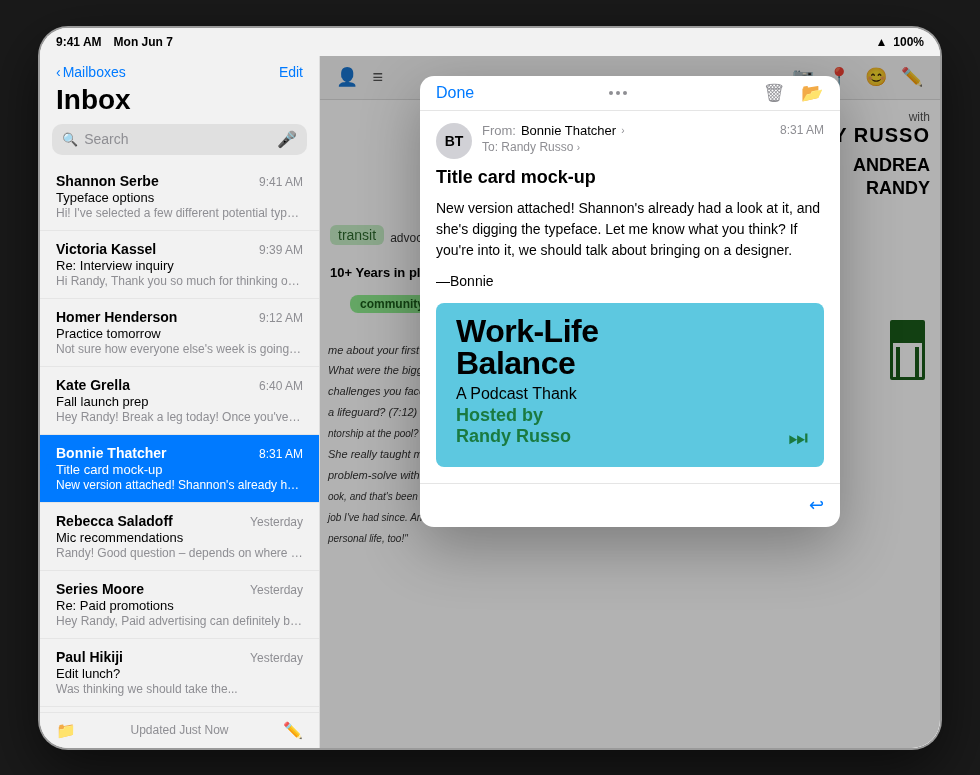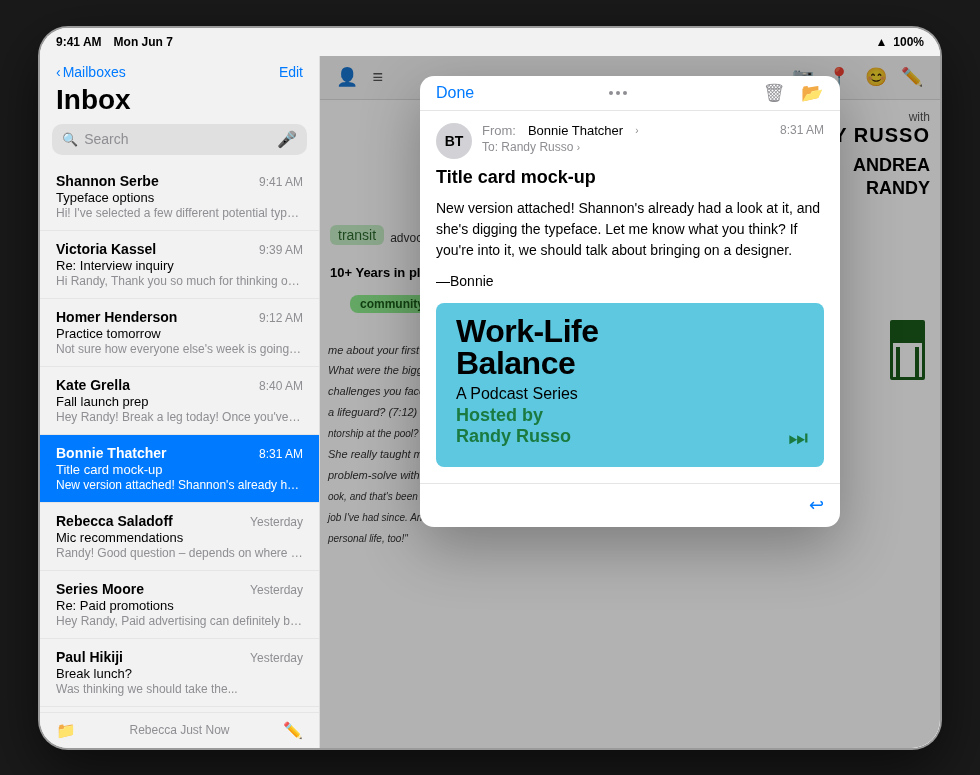--- a/index.html
+++ b/index.html
@@ -238,21 +238,21 @@
       font-weight: 600;
       color: #000000;
       flex-shrink: 0;
     }
     .from-details { flex: 1; }
     .from-line {
       font-size: 13px;
       color: #000;
       display: flex;
       align-items: center;
-      gap: 12px;
+      gap: 5px;
     }
     .from-name { font-weight: 500; }
     .from-chevron { color: #8e8e93; font-size: 10px; }
     .to-line { font-size: 12px; color: #8e8e93; margin-top: 2px; }
     .email-time { font-size: 12px; color: #8e8e93; }
 
     .modal-body { padding: 0 16px 16px; flex: 1; overflow-y: auto; }
     .email-subject {
       font-size: 18px;
       font-weight: 600;
@@ -392,21 +392,21 @@
         <span class="sender">Homer Henderson</span>
         <span class="time">9:12 AM</span>
       </div>
       <div class="subject">Practice tomorrow</div>
       <div class="preview">Not sure how everyone else's week is going, but I'm slammed at work!...</div>
     </div>
             <div class="mail-item">
 
       <div class="mail-item-header">
         <span class="sender">Kate Grella</span>
-        <span class="time">8:40 AM</span>
+        <span class="time">6:40 AM</span>
       </div>
       <div class="subject">Fall launch prep</div>
       <div class="preview">Hey Randy! Break a leg today! Once you've had some time to de...</div>
     </div>
             <div class="mail-item active">
       <div class="unread-dot"></div>
       <div class="mail-item-header">
         <span class="sender">Bonnie Thatcher</span>
         <span class="time">8:31 AM</span>
       </div>
@@ -430,27 +430,27 @@
       </div>
       <div class="subject">Re: Paid promotions</div>
       <div class="preview">Hey Randy, Paid advertising can definitely be a useful strategy to e...</div>
     </div>
             <div class="mail-item">
 
       <div class="mail-item-header">
         <span class="sender">Paul Hikiji</span>
         <span class="time">Yesterday</span>
       </div>
-      <div class="subject">Break lunch?</div>
+      <div class="subject">Edit lunch?</div>
       <div class="preview">Was thinking we should take the...</div>
     </div>
           </div>
         <div class="mail-footer">
           <span>📁</span>
-          <span class="mail-footer-text">Rebecca Just Now</span>
+          <span class="mail-footer-text">Updated Just Now</span>
           <span>✏️</span>
         </div>
       </div>
 
       <div class="notes-panel">
         <div class="notes-toolbar">
           <div class="notes-toolbar-icons">
             <span class="toolbar-icon-item">👤</span>
             <span class="toolbar-icon-item">≡</span>
           </div>
@@ -537,21 +537,21 @@
               <div class="email-body">New version attached! Shannon's already had a look at it, and she's digging the typeface. Let me know what you think? If you're into it, we should talk about bringing on a designer.</div>
               <div class="email-signature">—Bonnie</div>
 
               <div class="podcast-card">
                 <div class="podcast-title-main">
                   <span>Work-Life</span>
                 </div>
                 <div class="podcast-title-main">
                   <span>Balance</span>
                 </div>
-                <div class="podcast-series">A Podcast Series</div>
+                <div class="podcast-series">A Podcast Thank</div>
                 <div class="podcast-hosted">
                   <span>Hosted by</span><br>
                   <span>Randy Russo</span>
                 </div>
                 <div class="podcast-play-btn">⏭</div>
               </div>
             </div>
 
             <div class="modal-footer">
               <span class="reply-icon">↩</span>

